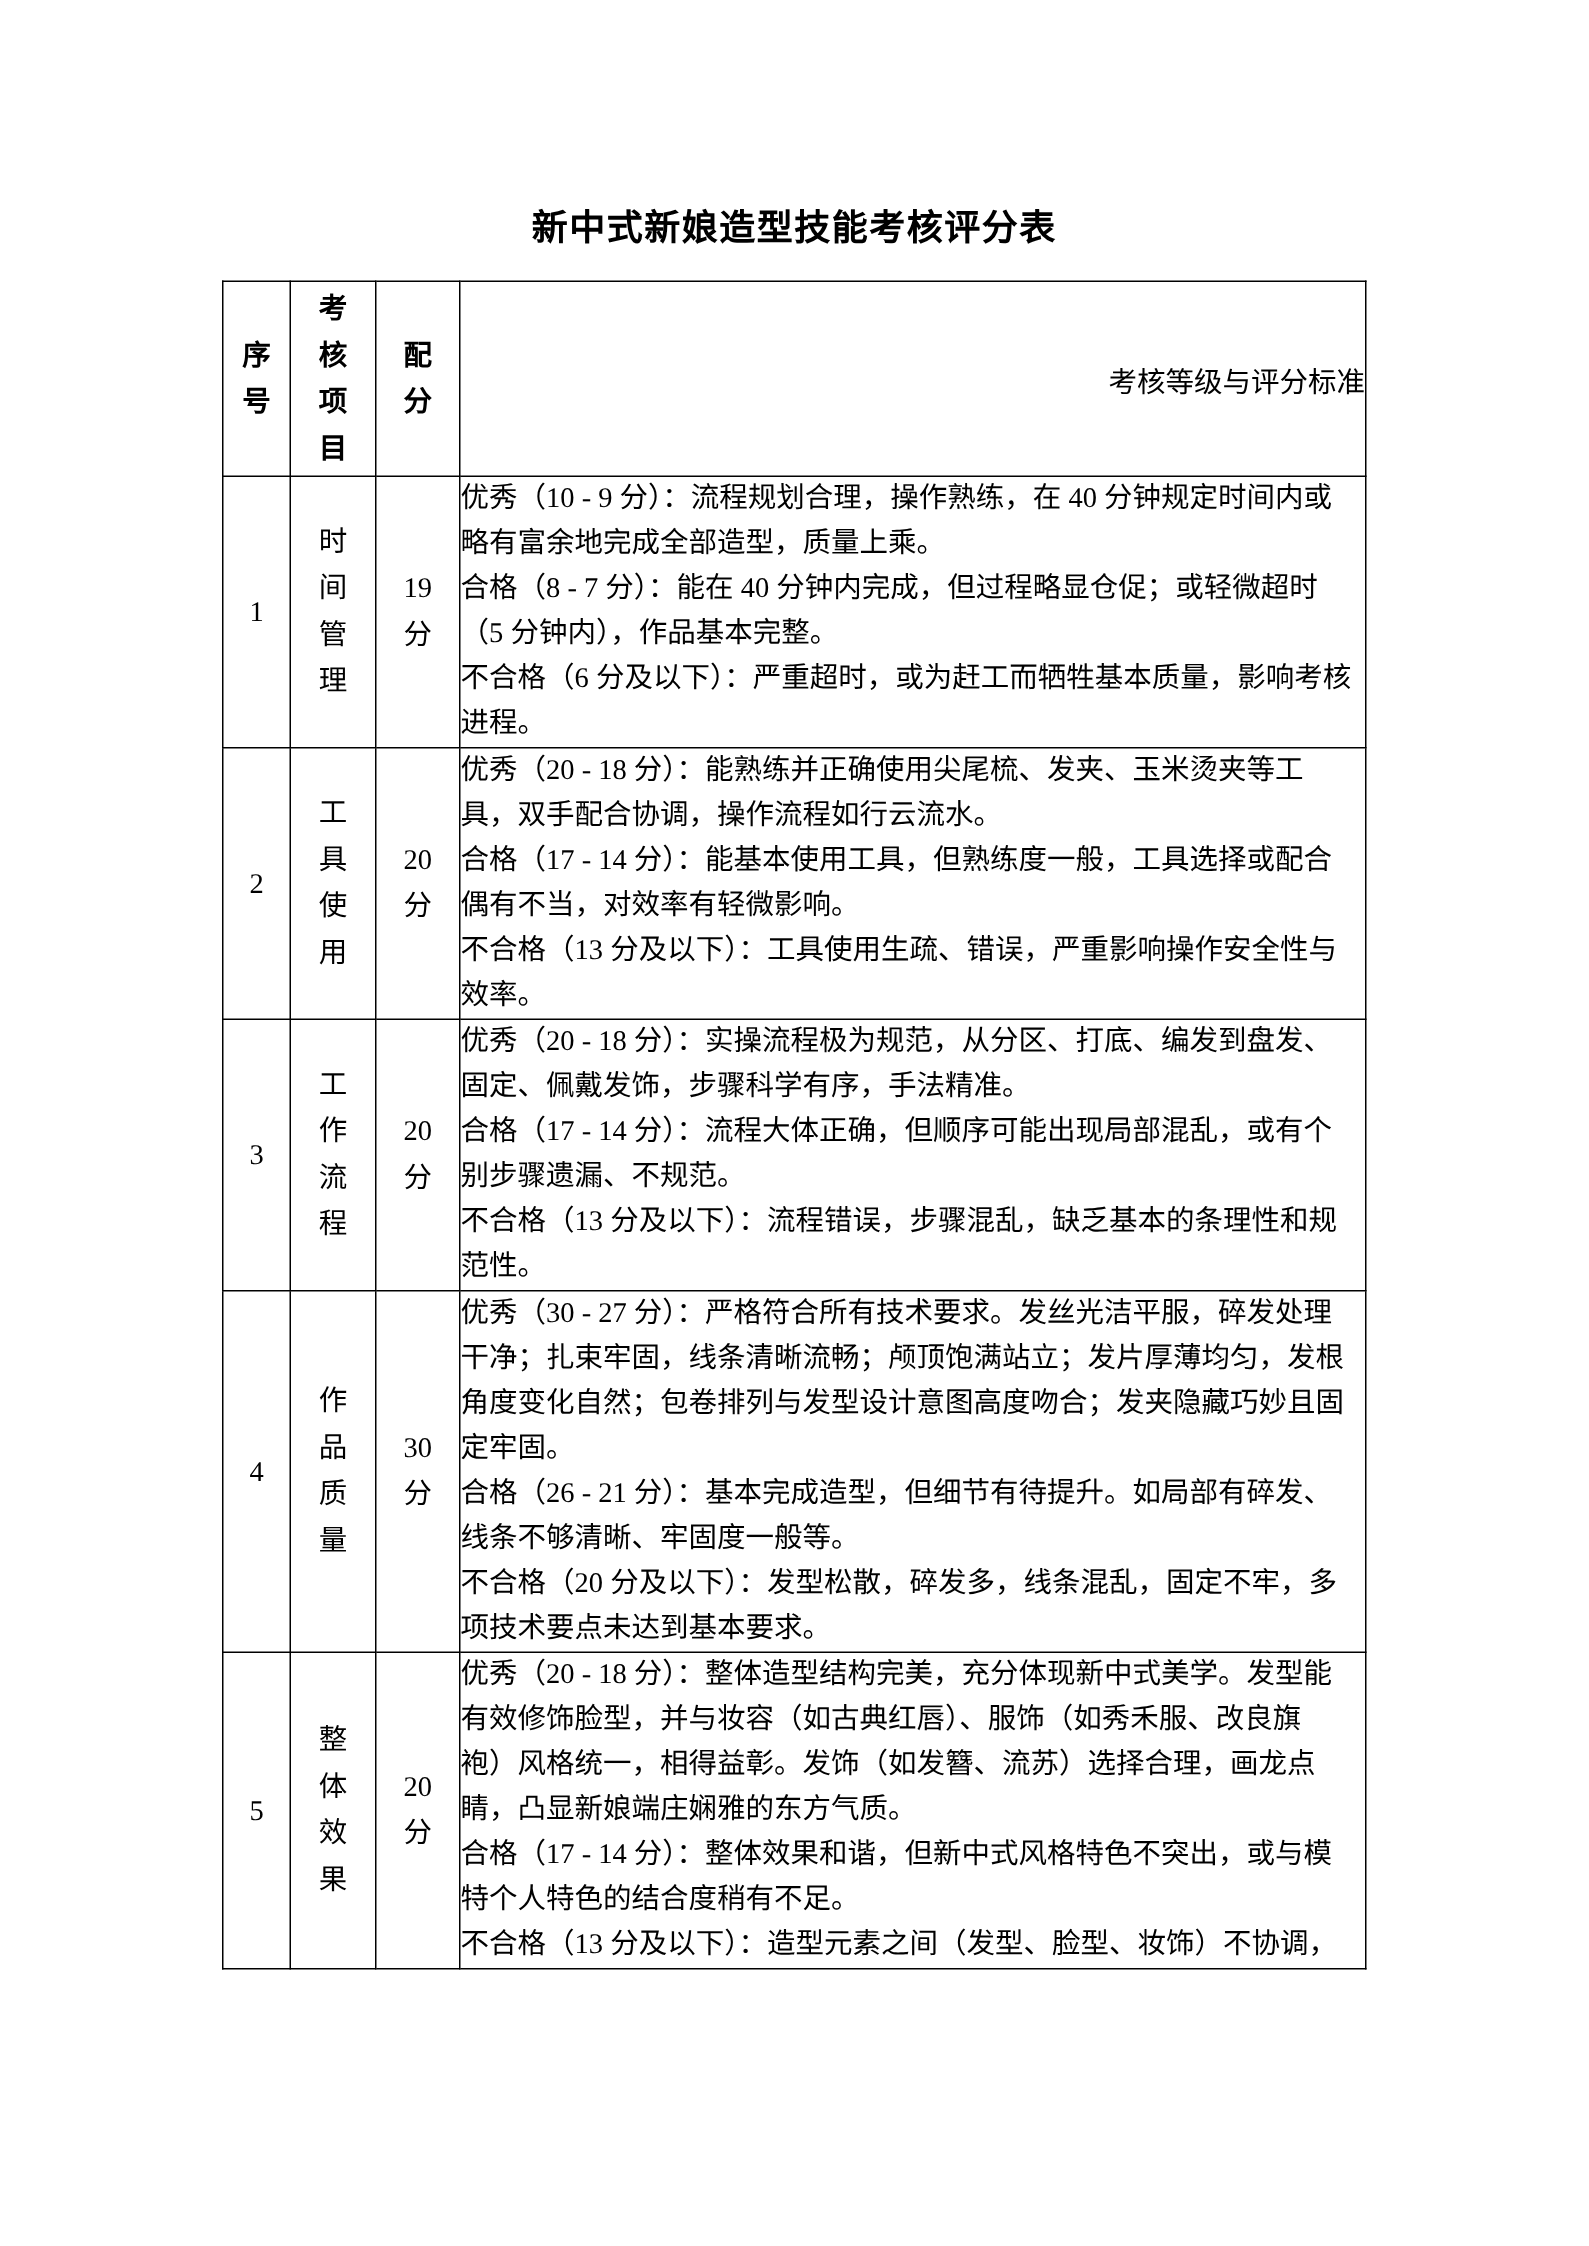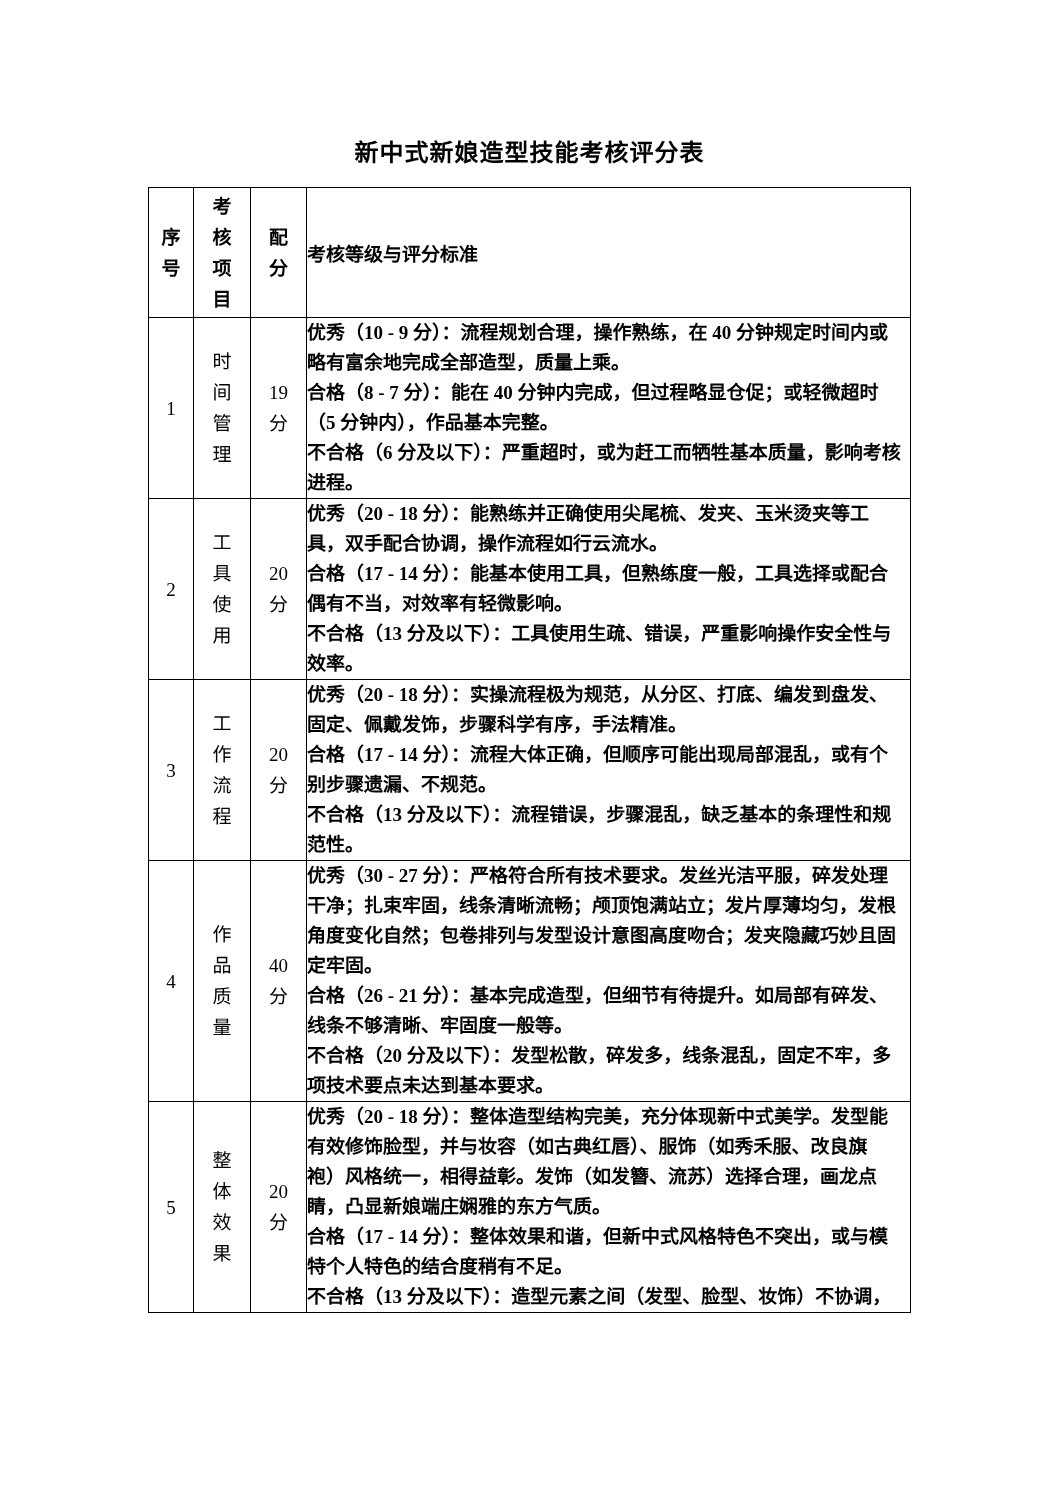--- a/index.html
+++ b/index.html
@@ -52,32 +52,32 @@
     font-weight: 400;
   }
   th.cell-vertical { font-weight: 700; }
   .cell-number {
     text-align: center;
     vertical-align: middle;
     line-height: 31px;
     font-weight: 400;
   }
   .criteria-header {
-    text-align: left;
+    text-align: right;
     vertical-align: middle;
-    font-weight: 700;
+    font-weight: 400;
   }
   .cell-criteria {
     white-space: pre-line;
     text-align: left;
     vertical-align: middle;
     padding: 5px 9px;
     font-size: 18px;
     line-height: 30px;
-    font-weight: 700;
+    font-weight: 400;
   }
 </style>
 </head>
 <body>
 
 <div class="page">
 
   <h1 class="doc-title">新中式新娘造型技能考核评分表</h1>
 
   <table class="score-table">
@@ -145,21 +145,21 @@
 别步骤遗漏、不规范。
 不合格（13 分及以下）：流程错误，步骤混乱，缺乏基本的条理性和规
 范性。</td>
       </tr>
       <tr>
         <td class="cell-number">4</td>
         <td class="cell-vertical">作
 品
 质
 量</td>
-        <td class="cell-vertical">40
+        <td class="cell-vertical">30
 分</td>
         <td class="cell-criteria">优秀（30 - 27 分）：严格符合所有技术要求。发丝光洁平服，碎发处理
 干净；扎束牢固，线条清晰流畅；颅顶饱满站立；发片厚薄均匀，发根
 角度变化自然；包卷排列与发型设计意图高度吻合；发夹隐藏巧妙且固
 定牢固。
 合格（26 - 21 分）：基本完成造型，但细节有待提升。如局部有碎发、
 线条不够清晰、牢固度一般等。
 不合格（20 分及以下）：发型松散，碎发多，线条混乱，固定不牢，多
 项技术要点未达到基本要求。</td>
       </tr>

